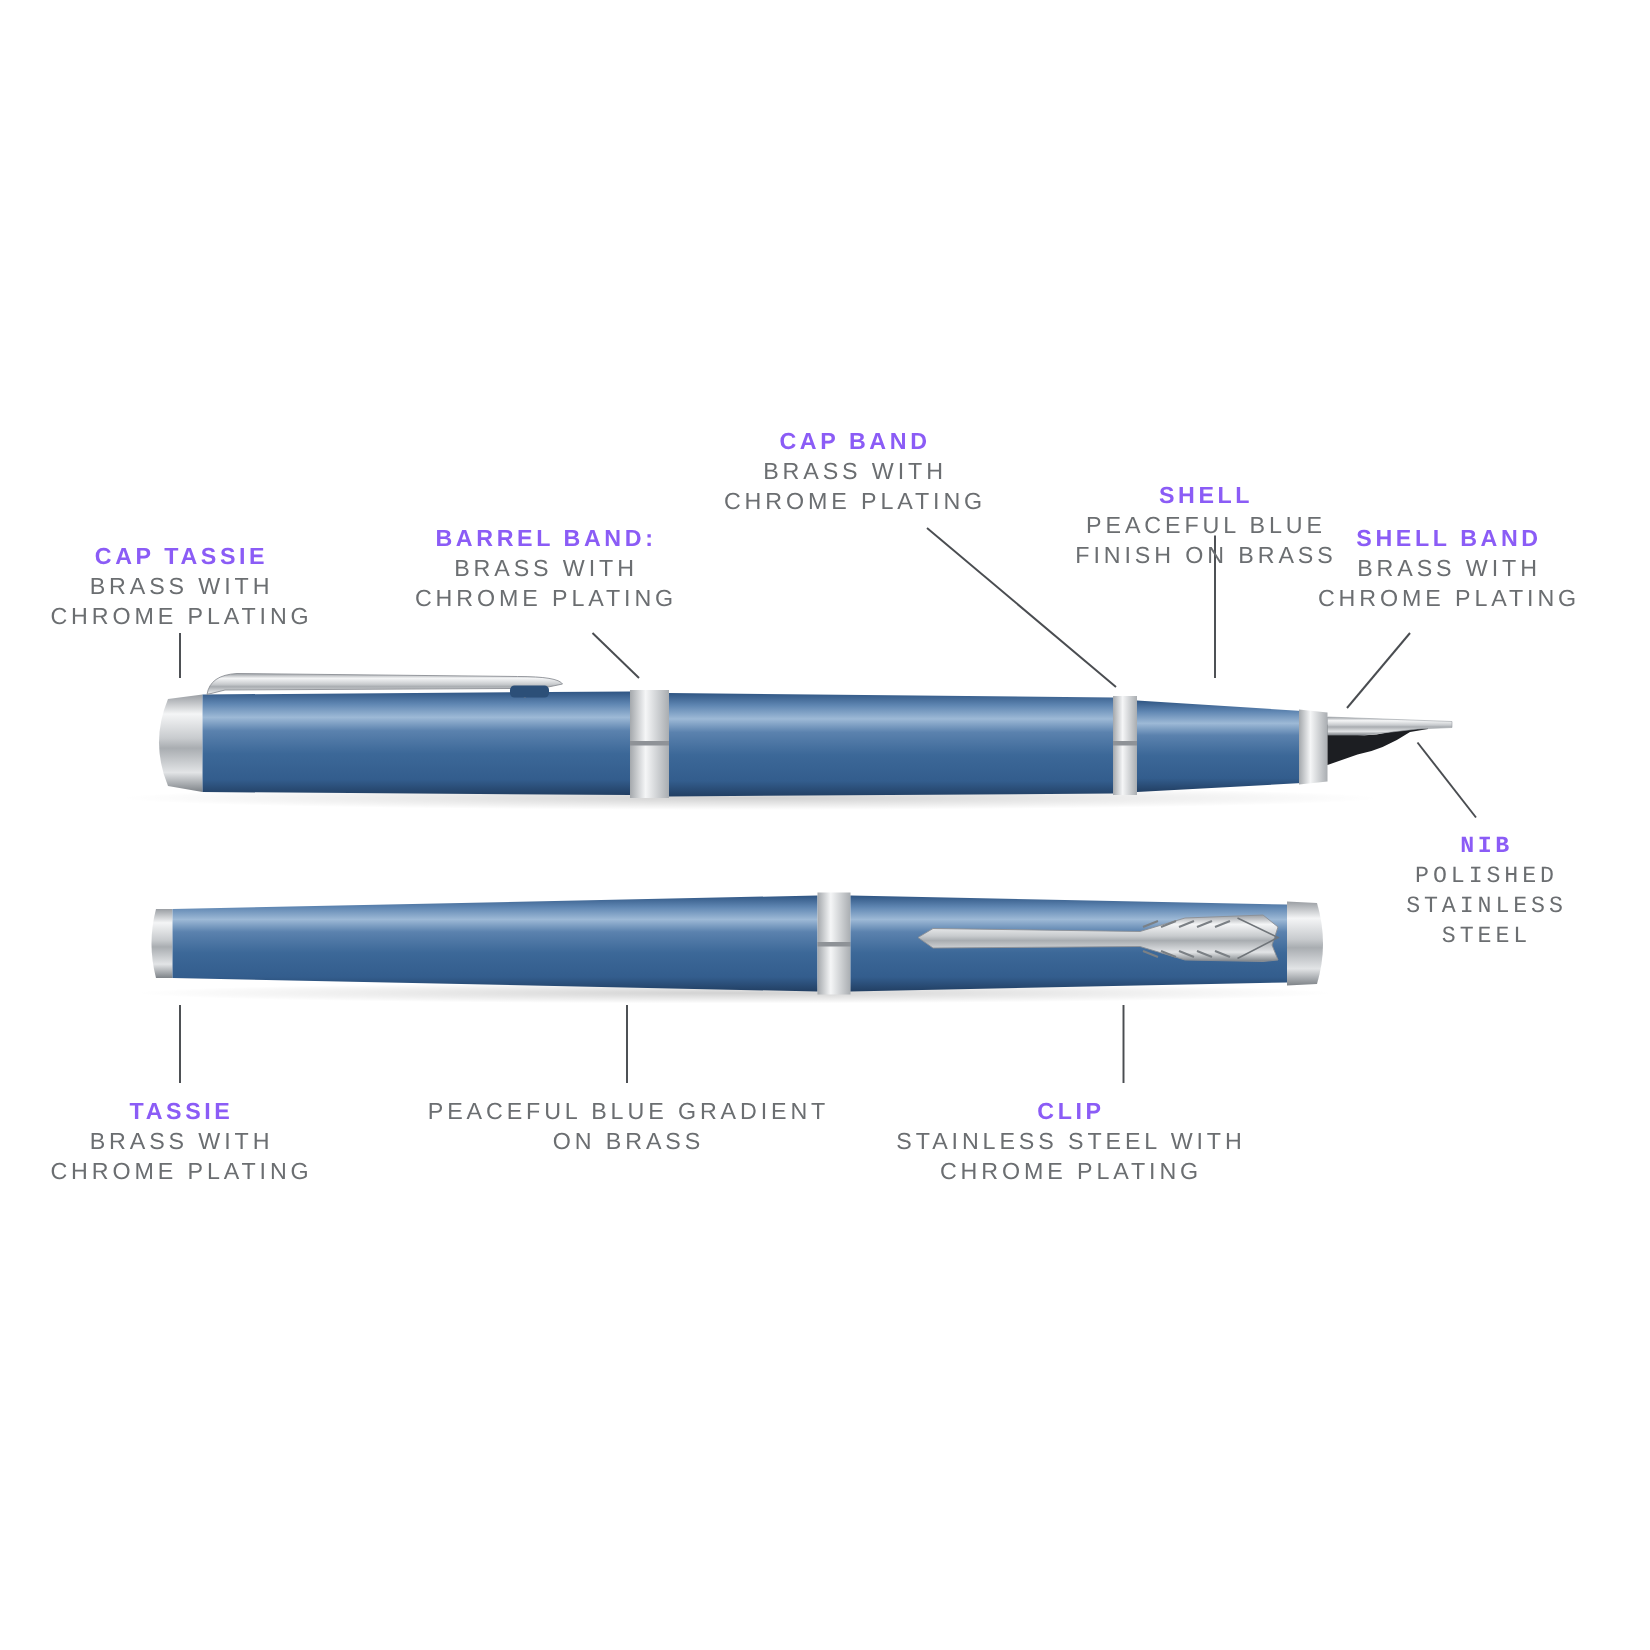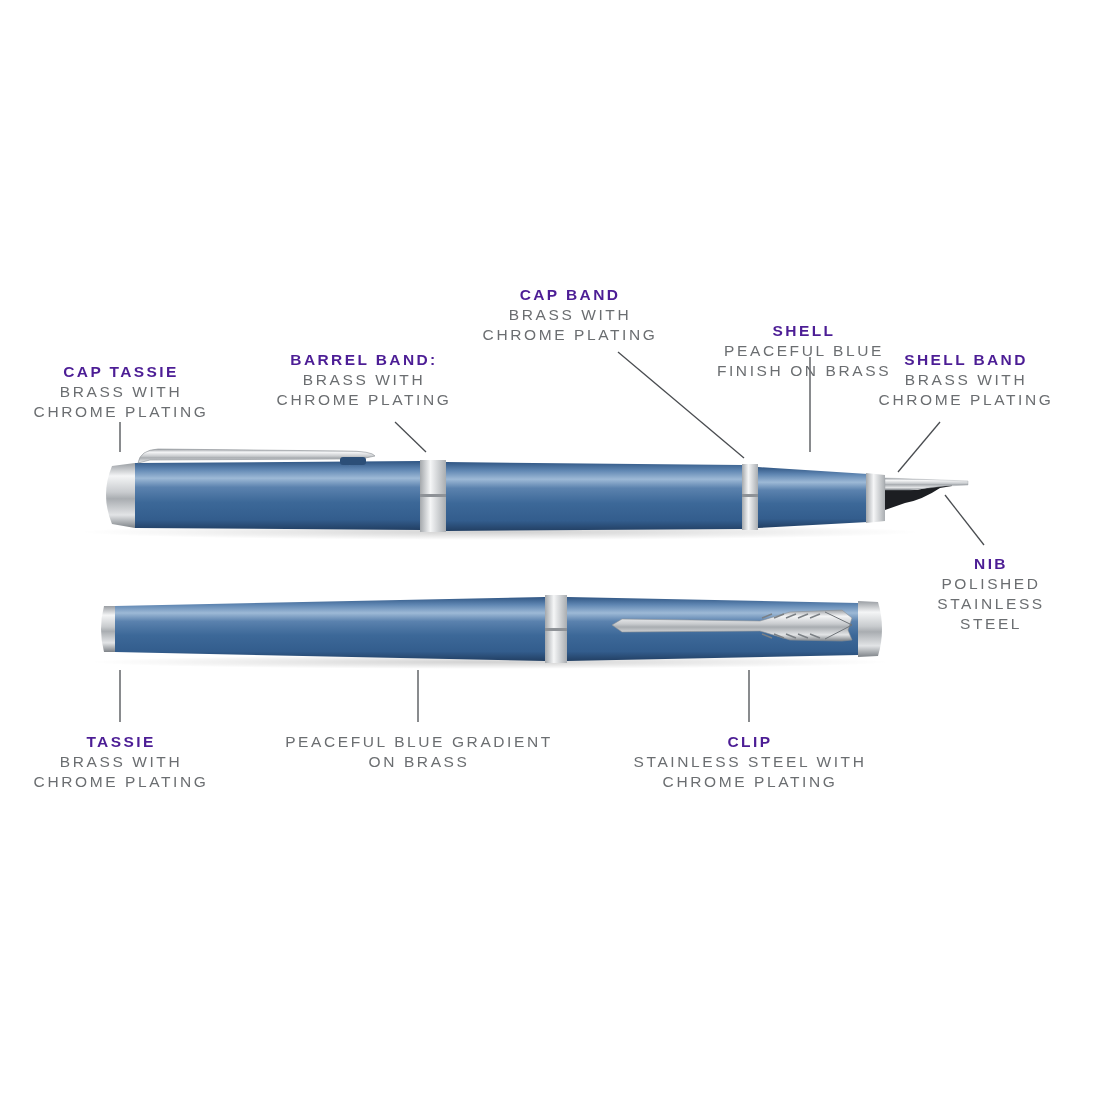--- a/index.html
+++ b/index.html
@@ -1,20 +1,20 @@
 <!DOCTYPE html>
 <html><head>
   <meta charset="utf-8">
   <style>
     html, body { margin: 0; padding: 0; background: #ffffff; }
     body { width: 1100px; height: 1100px; position: relative; overflow: hidden;
            font-family: "Liberation Sans", "DejaVu Sans", sans-serif; }
     .label { position: absolute; text-align: center; line-height: 20px;
              letter-spacing: 2.6px; font-size: 15.5px; color: #6b6e71; text-transform: uppercase; white-space: nowrap; transform: translateX(-50%); }
-    .label .t { display: block; font-weight: bold; color: #4c1d95; letter-spacing: 2.4px; }
+    .label .t { display: block; font-weight: bold; color: #8b5cf6; letter-spacing: 2.4px; }
     .label .d { display: block; }
     svg.art { position: absolute; left: 0; top: 0; }
   </style>
 </head>
 <body>
 
 <svg class="art" width="1100" height="1100" viewBox="0 0 1100 1100">
   <defs>
     <linearGradient id="blue" x1="0" y1="0" x2="0" y2="1">
       <stop offset="0" stop-color="#2f5583"></stop>
@@ -129,35 +129,35 @@
   <span class="d">PEACEFUL BLUE</span>
   <span class="d">FINISH ON BRASS</span>
 </div>
 
 <div class="label" style="left:966px; top:350px;">
   <span class="t">SHELL BAND</span>
   <span class="d">BRASS WITH</span>
   <span class="d">CHROME PLATING</span>
 </div>
 
-<div class="label" style="left:991px; top:554px;">
+<div class="label" style="left:991px; top:554px;font-family:Liberation Mono, monospace;">
   <span class="t">NIB</span>
   <span class="d">POLISHED</span>
   <span class="d">STAINLESS</span>
   <span class="d">STEEL</span>
 </div>
 
 <div class="label" style="left:121px; top:732px;">
   <span class="t">TASSIE</span>
   <span class="d">BRASS WITH</span>
   <span class="d">CHROME PLATING</span>
 </div>
 
 <div class="label" style="left:419px; top:732px;">
   <span class="d">PEACEFUL BLUE GRADIENT</span>
   <span class="d">ON BRASS</span>
 </div>
 
-<div class="label" style="left:750px; top:732px;">
+<div class="label" style="left:714px; top:732px;">
   <span class="t">CLIP</span>
   <span class="d">STAINLESS STEEL WITH</span>
   <span class="d">CHROME PLATING</span>
 </div>
 
 </body></html>

